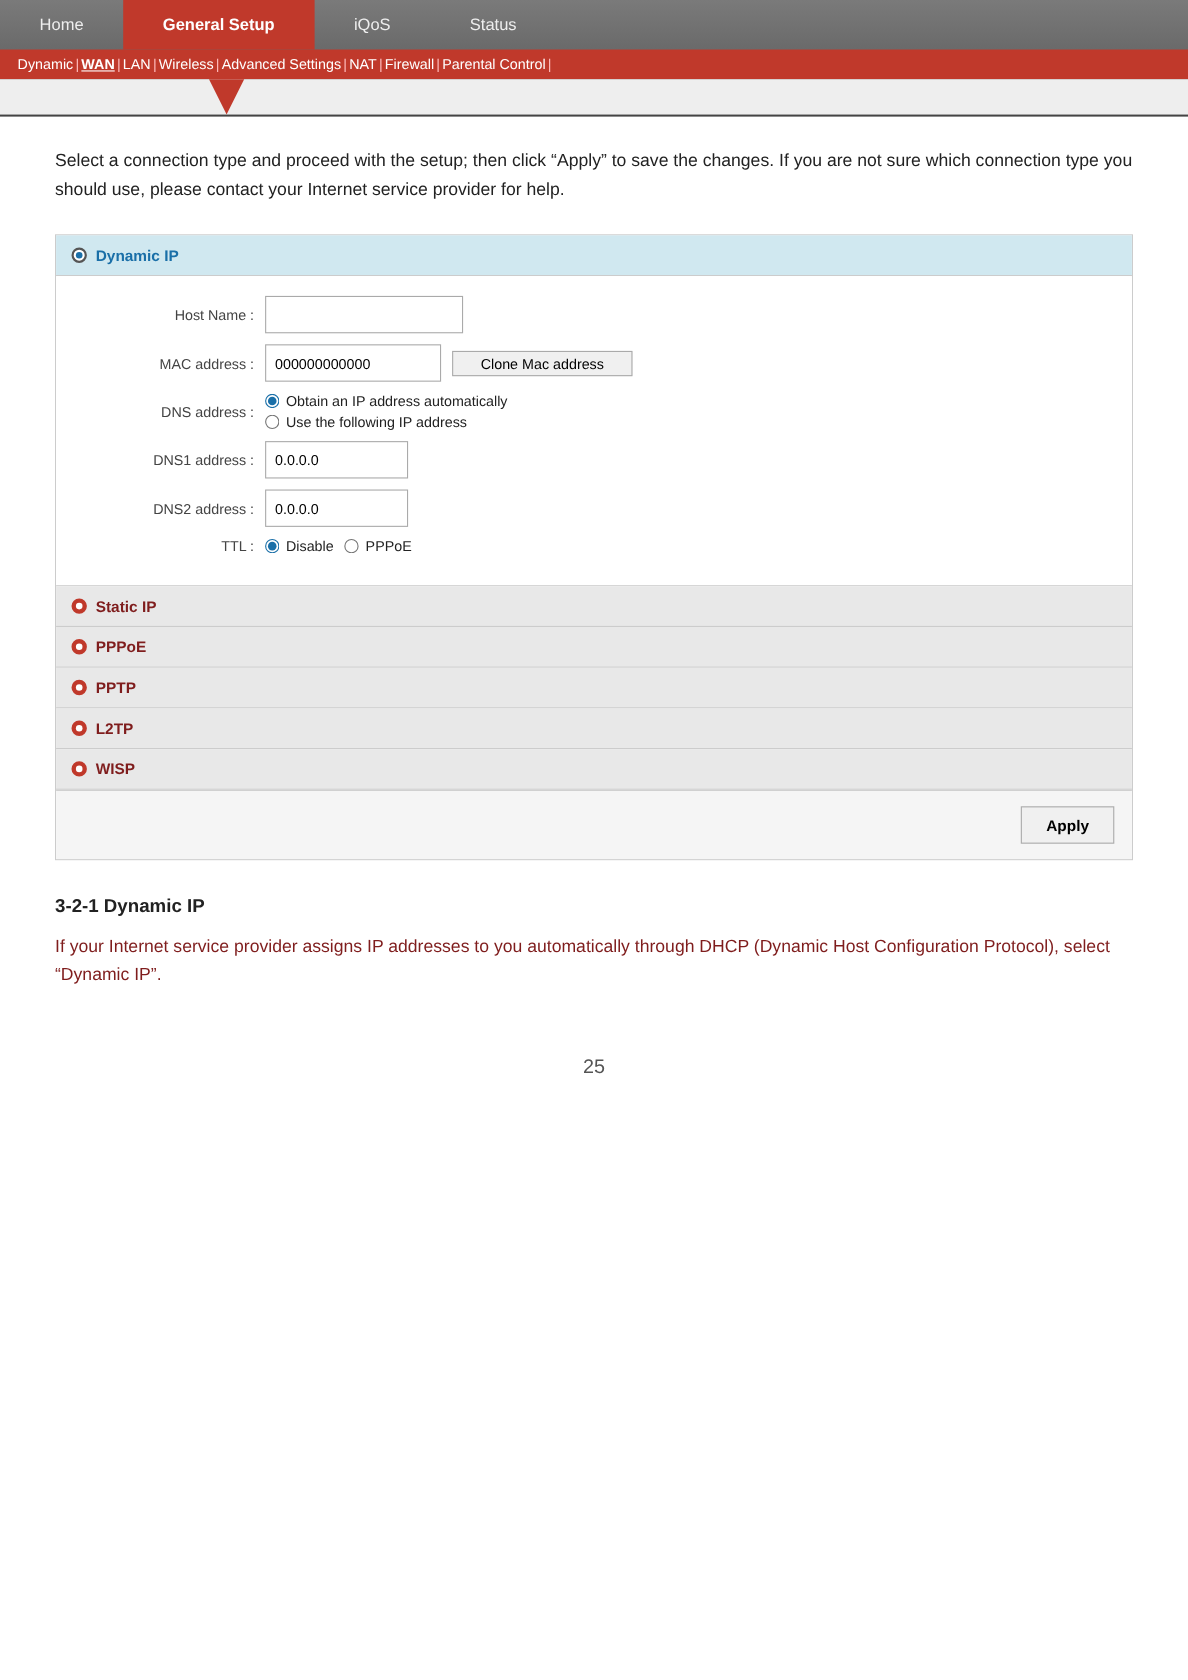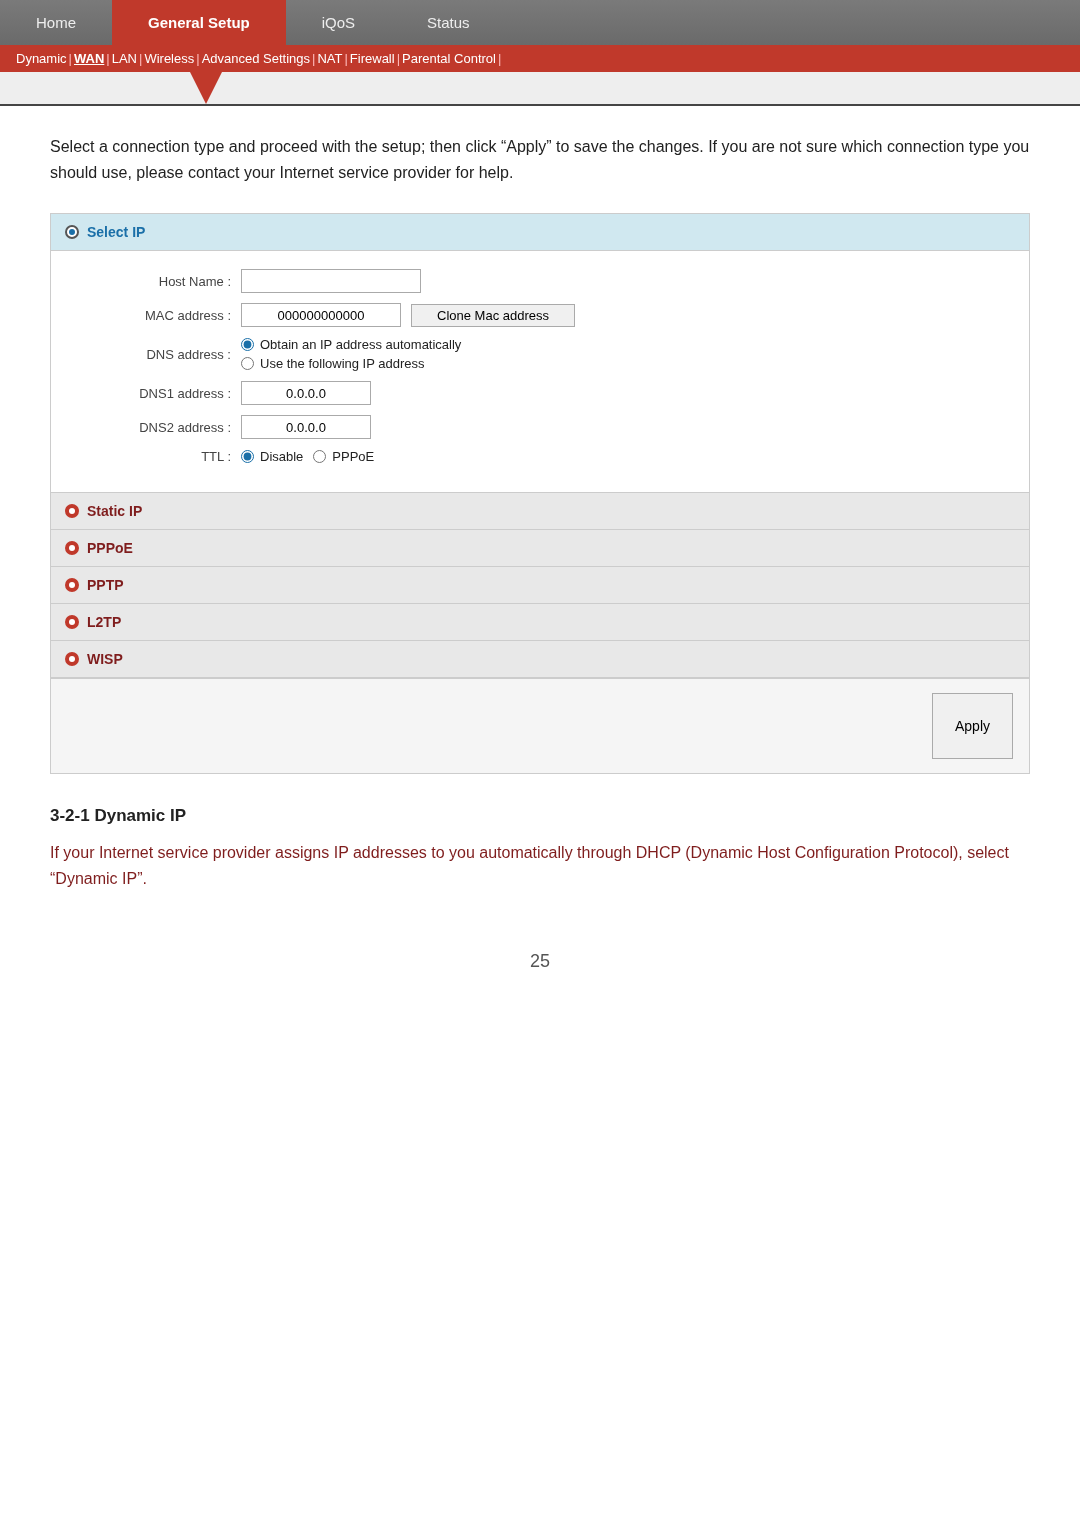--- a/index.html
+++ b/index.html
@@ -164,23 +164,22 @@
       width: 160px;
       font-size: 13px;
       color: #444;
       flex-shrink: 0;
     }
     .form-input {
       border: 1px solid #aaa;
       padding: 4px 8px;
       font-size: 13px;
       width: 180px;
-      height: 24px;
+      height: 34px;
       outline: none;
-      text-align: center;
     }
     .mac-row {
       display: flex;
       align-items: center;
       gap: 10px;
     }
     .clone-btn {
       background: #f0f0f0;
       border: 1px solid #aaa;
       padding: 3px 25px;
@@ -218,24 +217,24 @@
     .apply-row {
       display: flex;
       justify-content: flex-end;
       padding: 14px 16px;
       background: #f5f5f5;
       border-top: 1px solid #ccc;
     }
     .apply-btn {
       background: #f0f0f0;
       border: 1px solid #aaa;
-      padding: 24px 22px;
+      padding: 8px 22px;
       font-size: 14px;
       cursor: pointer;
-      font-weight: normal;
+      font-weight: bold;
     }
 
     
     .section-heading {
       font-size: 17px;
       font-weight: bold;
       margin-top: 32px;
       margin-bottom: 14px;
       color: #222;
     }
@@ -289,21 +288,21 @@
   </div>
 </div>
 
 <div class="page-content">
   <p class="intro-text">Select a connection type and proceed with the setup; then click “Apply” to save the changes. If you are not sure which connection type you should use, please contact your Internet service provider for help.</p>
 
   <div class="panel">
 
     <div class="section-header dynamic-active">
       <div class="radio-dot selected"></div>
-      <span class="section-label dynamic">Select IP</span>
+      <span class="section-label dynamic">Dynamic IP</span>
     </div>
 
     <div class="dynamic-body">
 
       <div class="form-row">
         <span class="form-label">Host Name :</span>
         <input class="form-input" type="text" value="" style="">
       </div>
 
       <div class="form-row">

